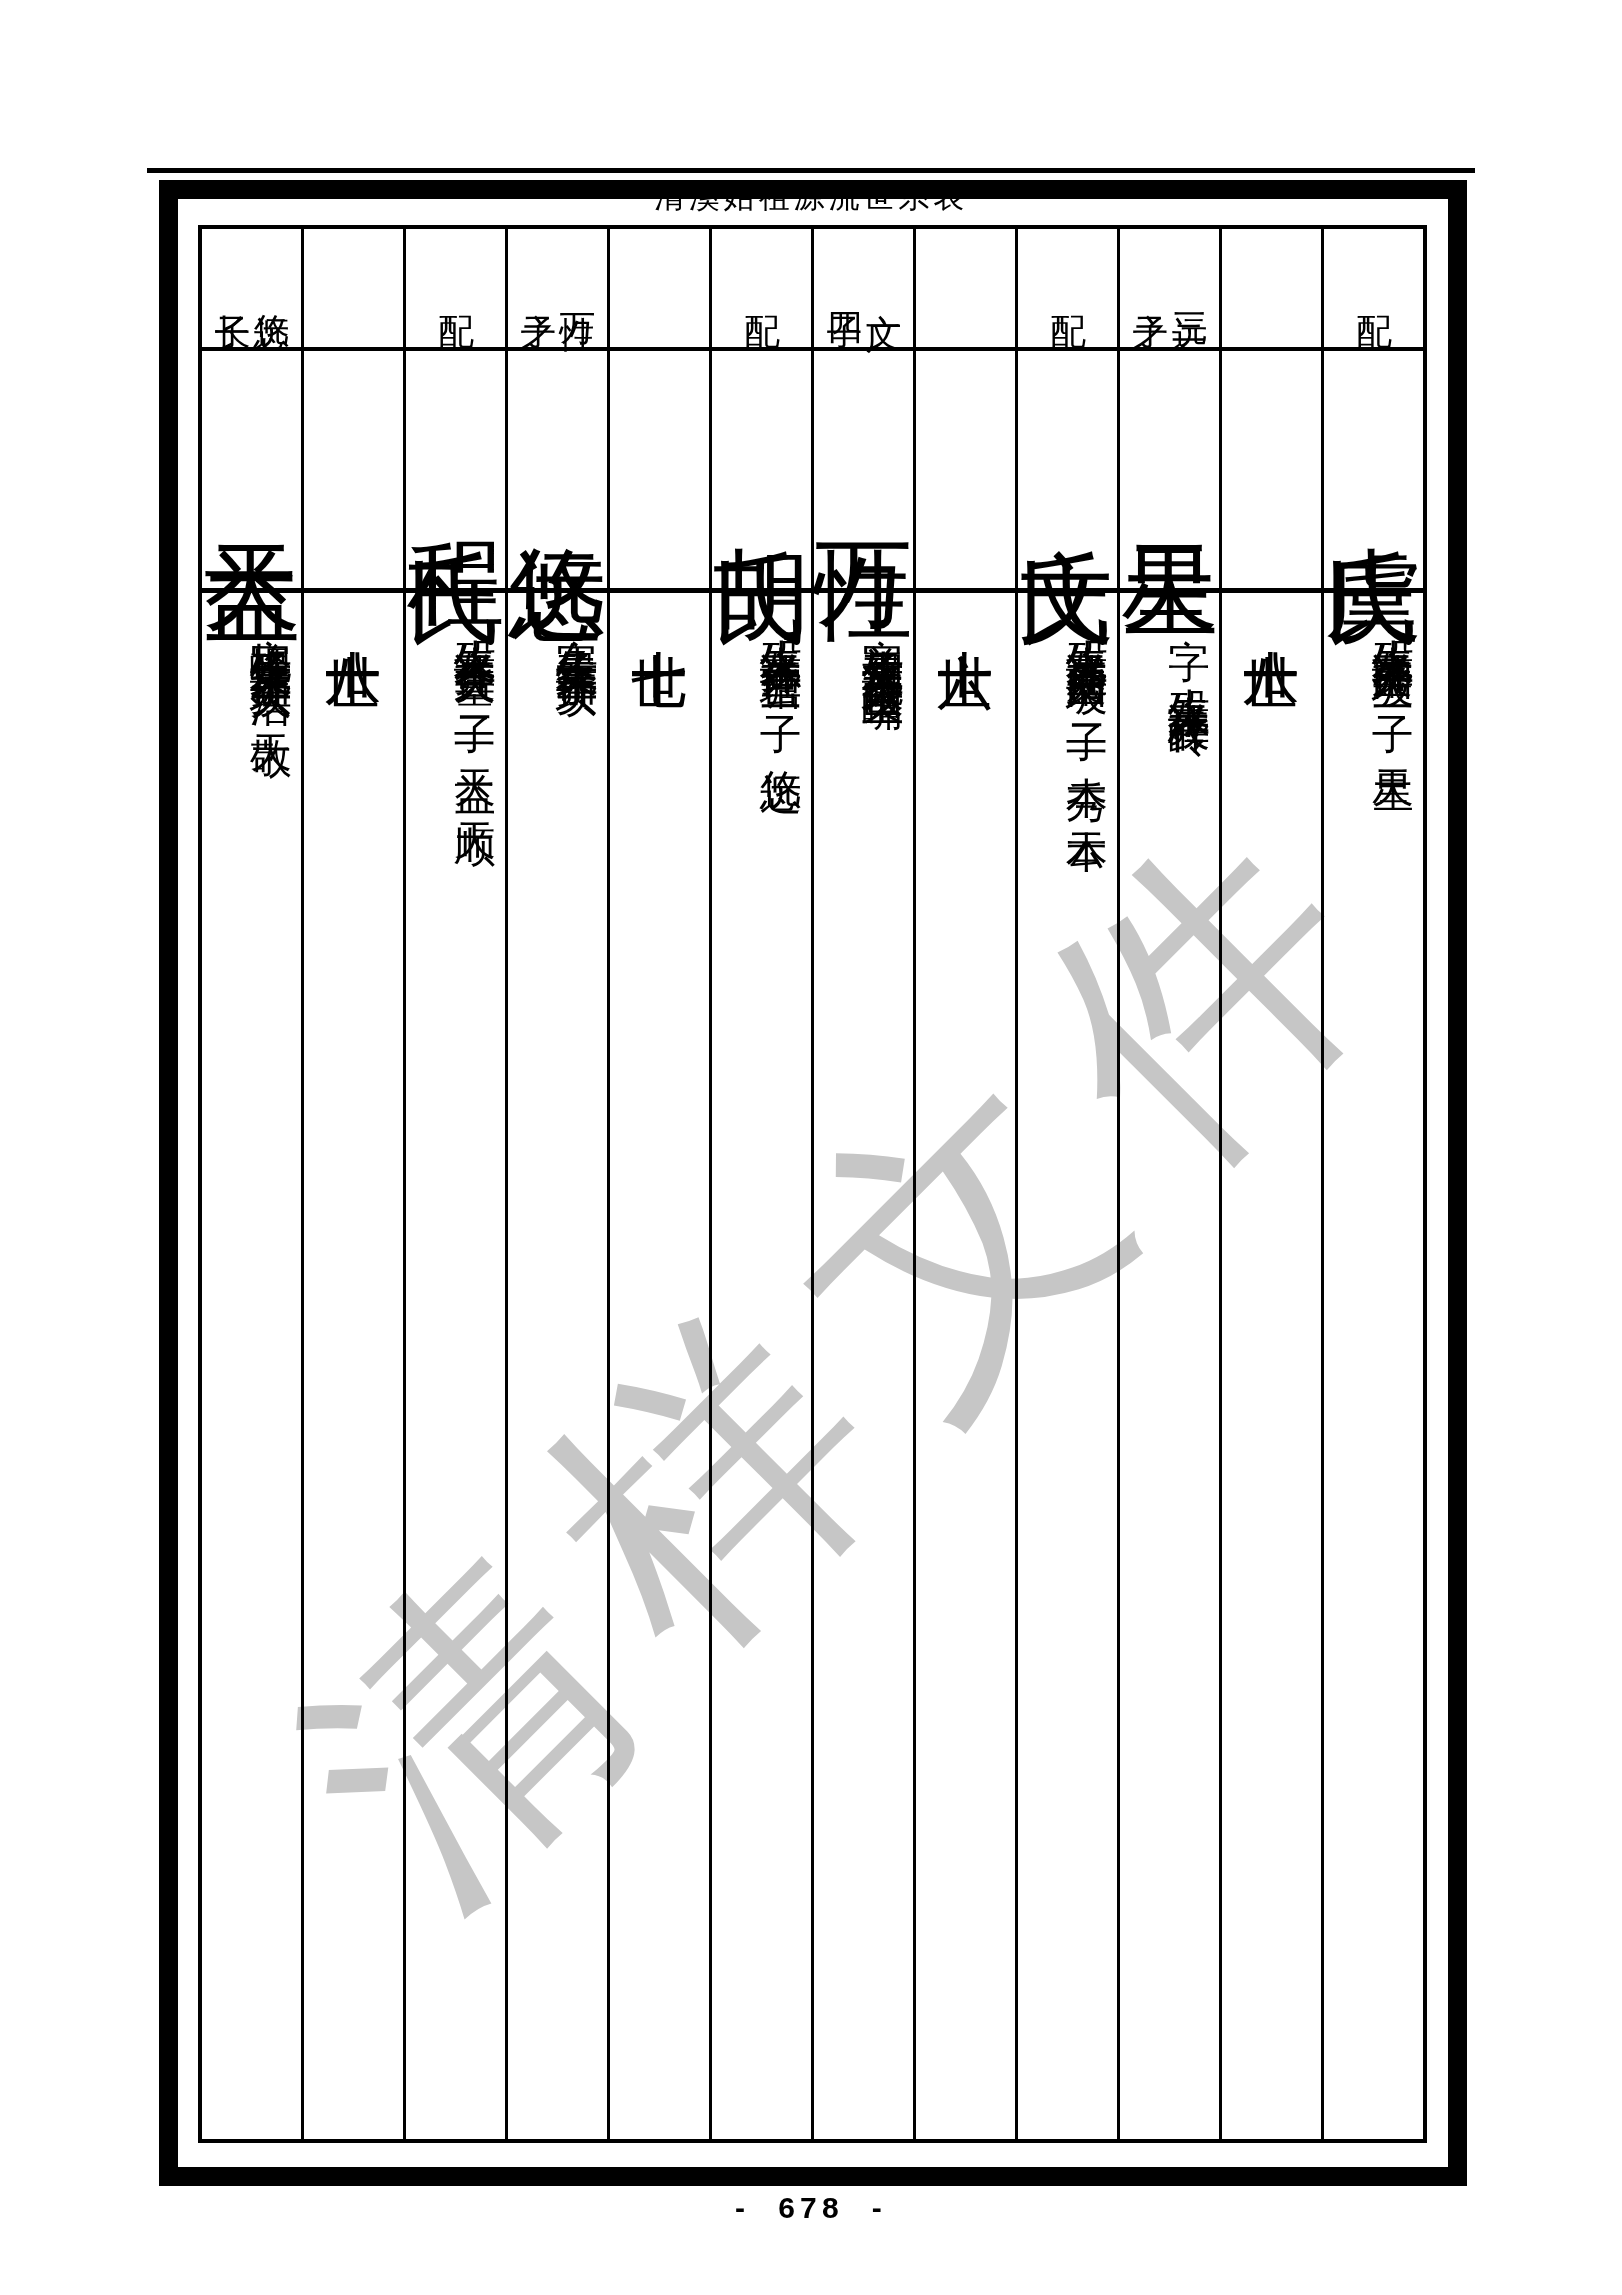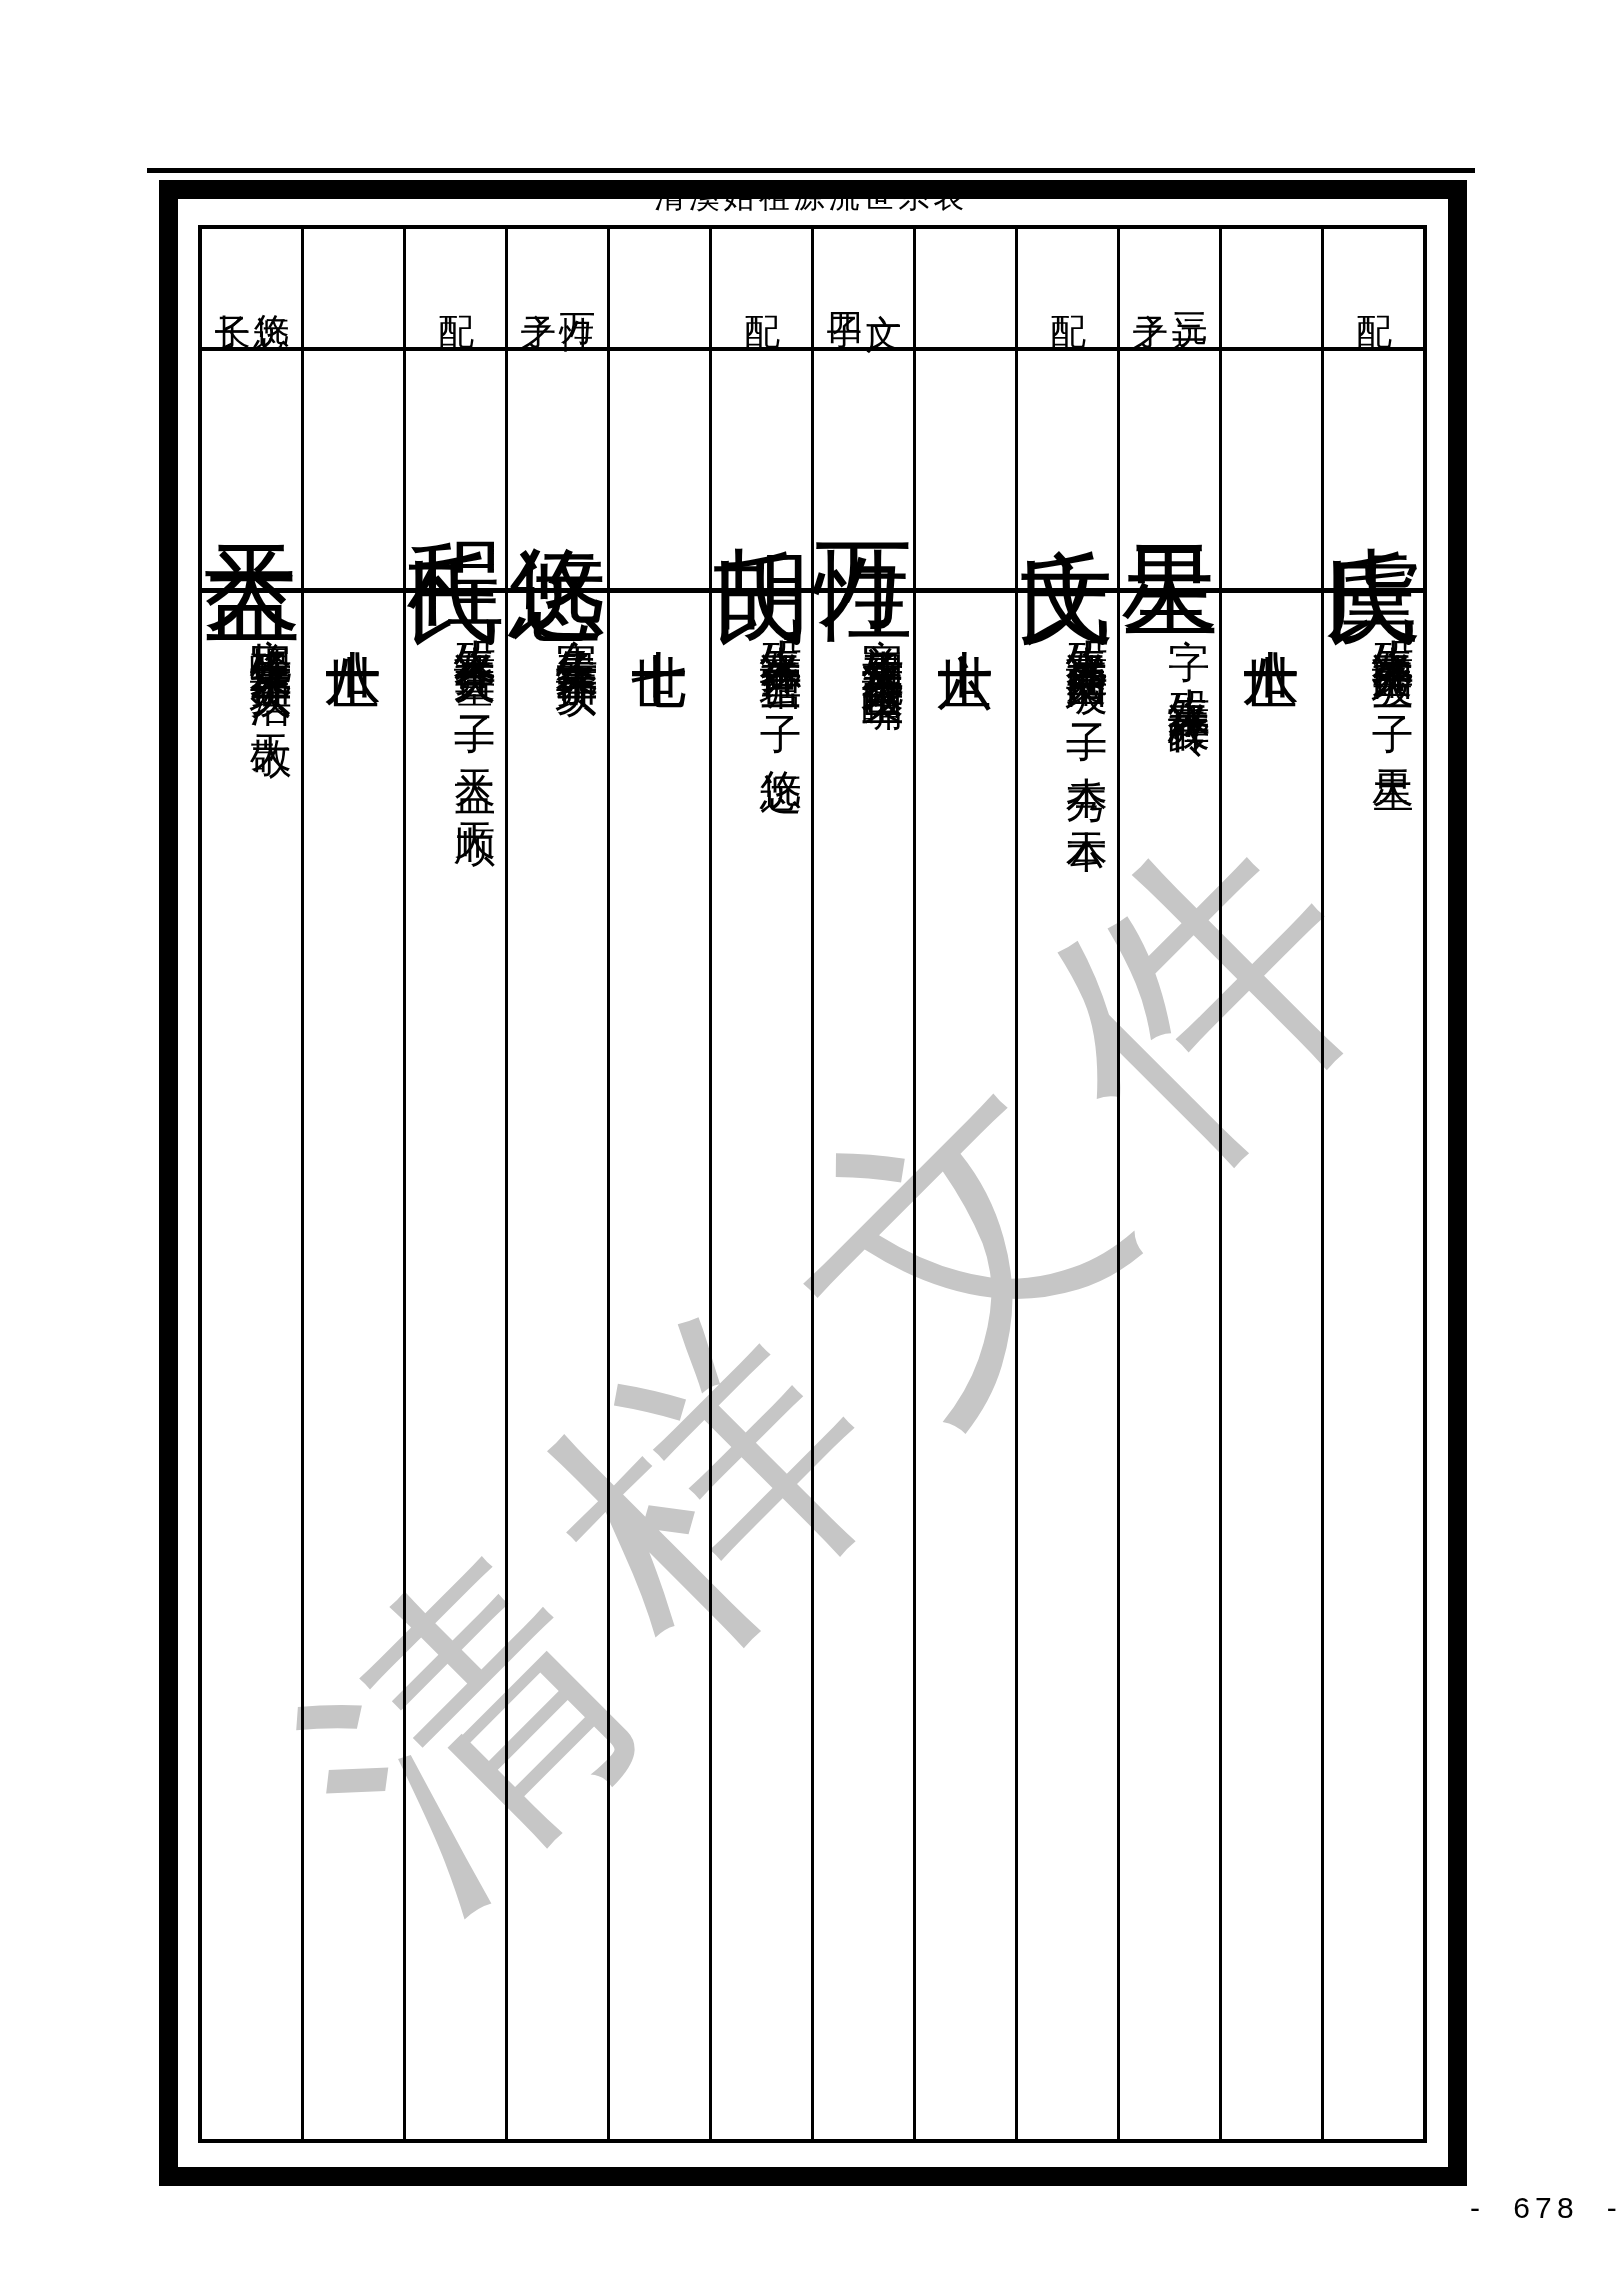--- a/index.html
+++ b/index.html
@@ -28,26 +28,27 @@
     position: absolute;
     left: 147px; top: 168px;
     width: 1328px; height: 4.6px;
     background: #000;
     z-index: 3;
   }
   .page-number {
     position: absolute;
     top: 2191px; left: 0;
     width: 100%;
-    text-align: right;
+    text-align: center;
     font-size: 30px;
     letter-spacing: 5.2px;
     word-spacing: 14.4px;
     font-family: "Liberation Sans", "DejaVu Sans", sans-serif;
     z-index: 3;
+    font-weight: bold;
   }
 
   
   .watermark {
     position: absolute;
     left: -61px; top: 1178px;
     width: 1832px; height: 340px;
     line-height: 340px;
     text-align: center;
     font-size: 301px;

